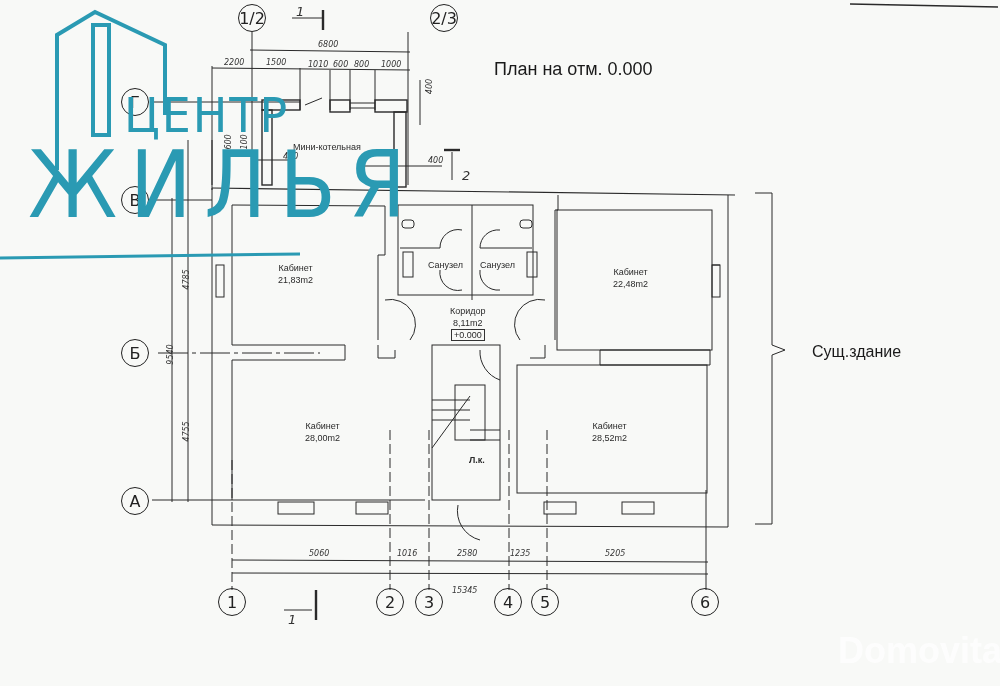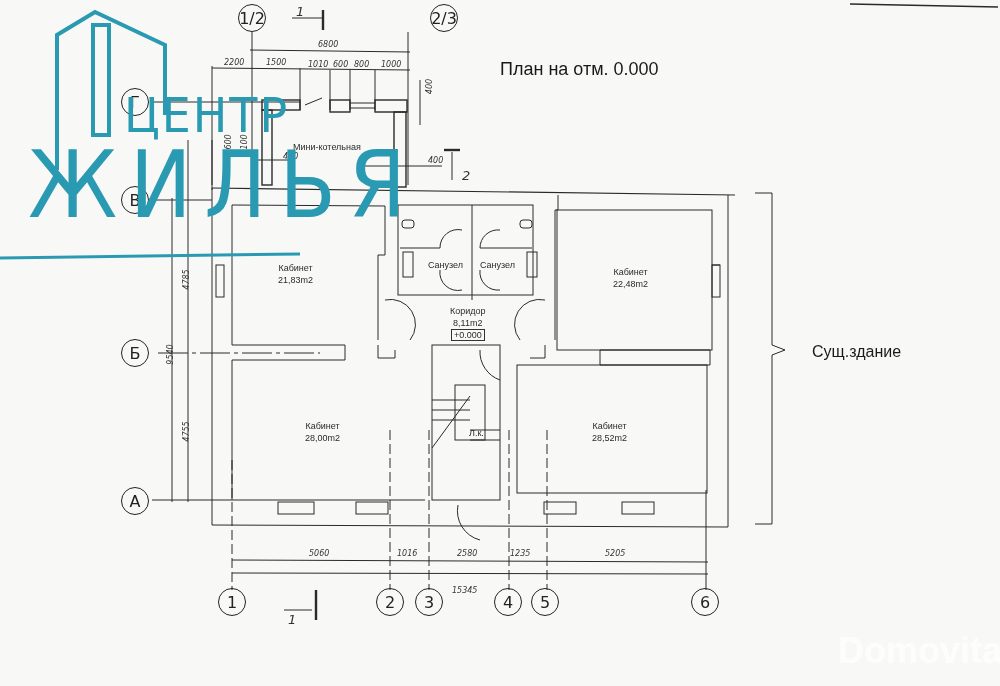--- a/index.html
+++ b/index.html
@@ -1,19 +1,19 @@
 <!DOCTYPE html>
 <html><head>
 <meta charset="utf-8">
 <style>
   html,body{margin:0;padding:0;background:#f7f8f6;}
   #root{position:relative;width:1000px;height:686px;overflow:hidden;background:#f8f9f7;font-family:"Liberation Sans",sans-serif;}
   svg{position:absolute;left:0;top:0;}
   .t{position:absolute;color:#222;white-space:nowrap;font-family:"Liberation Sans",sans-serif;}
-  .title{font-size:18px;color:#1a1a1a;margin-left:6px;}
+  .title{font-size:18px;color:#1a1a1a;}
   .room{font-size:9px;text-align:center;line-height:12px;color:#2a2a2a;}
   .dim{font-size:8px;font-style:italic;color:#333;font-family:"DejaVu Sans",sans-serif;}
   .axis{position:absolute;width:28px;height:28px;border:1.2px solid #222;border-radius:50%;text-align:center;line-height:28px;font-size:16px;color:#222;background:transparent;box-sizing:border-box;font-family:"DejaVu Sans",sans-serif;}
   .existing{font-size:16px;color:#1a1a1a;}
   .level{border:1px solid #333;padding:0 2px;font-size:9px;}
   .wm{position:absolute;color:#ffffff;font-size:36px;opacity:.75;font-family:"Liberation Sans",sans-serif;font-weight:bold;}
   .logo-word{position:absolute;color:#2a9ab3;font-family:"DejaVu Sans",sans-serif;line-height:1;}
 </style>
 </head>
 <body>
@@ -149,21 +149,21 @@
     <div>Кабинет</div>
     <div>28,52m2</div>
   </div>
   <div class="t room" style="left:428px;top:259px;">Санузел</div>
   <div class="t room" style="left:480px;top:259px;">Санузел</div>
   <div class="t room" style="left:450px;top:305px;">
     <div>Коридор</div>
     <div>8,11m2</div>
     <span class="level">+0.000</span>
   </div>
-  <div class="t room" style="left:469px;top:427px;">Л.к.</div>
+  <div class="t room" style="left:469px;top:454px;font-weight:bold;">Л.к.</div>
 
   <div class="axis" style="left:238px;top:4px;">1/2</div>
   <div class="axis" style="left:394px;top:4px;margin-left:36px;">2/3</div>
   <div class="axis" style="left:121px;top:88px;">Г</div>
   <div class="axis" style="left:121px;top:186px;">В</div>
   <div class="axis" style="left:121px;top:339px;">Б</div>
   <div class="axis" style="left:121px;top:487px;">А</div>
   <div class="axis" style="left:218px;top:588px;">1</div>
   <div class="axis" style="left:376px;top:588px;">2</div>
   <div class="axis" style="left:415px;top:588px;">3</div>

